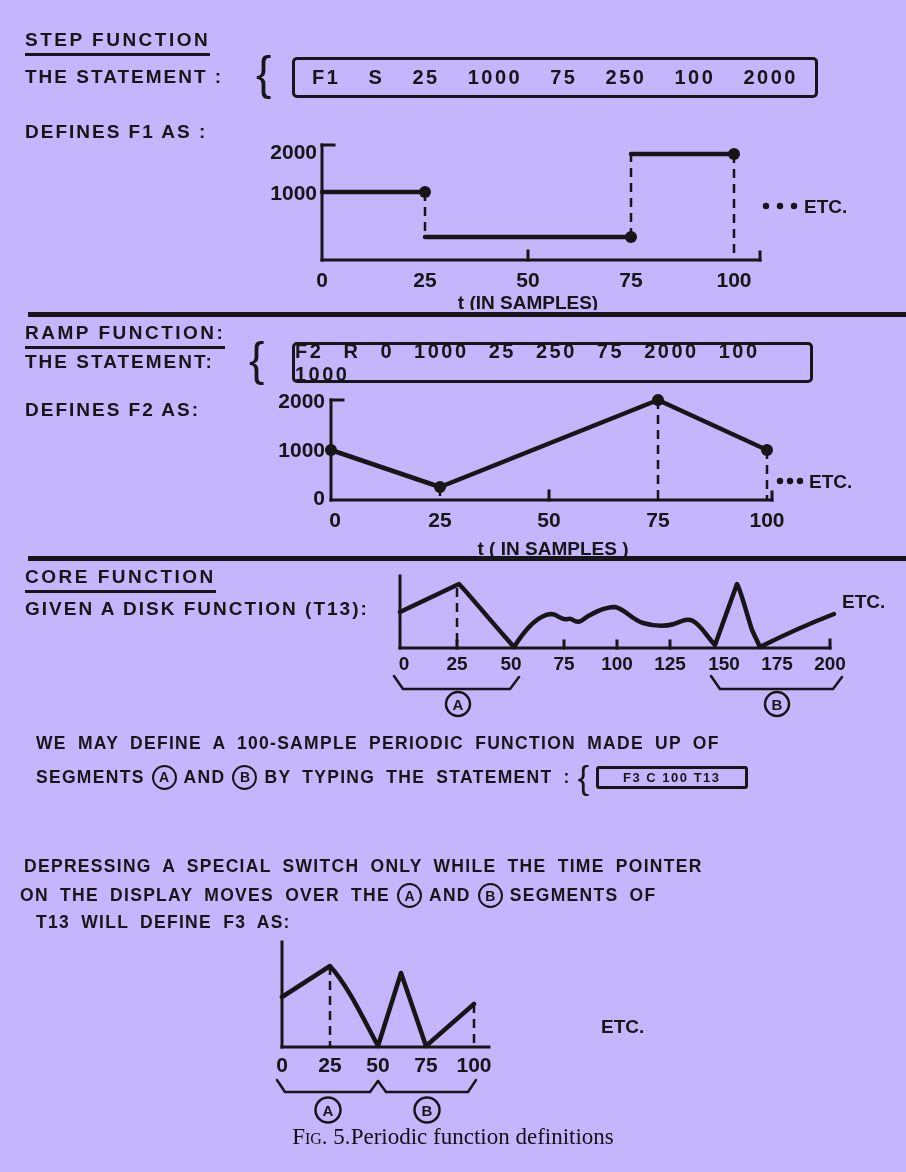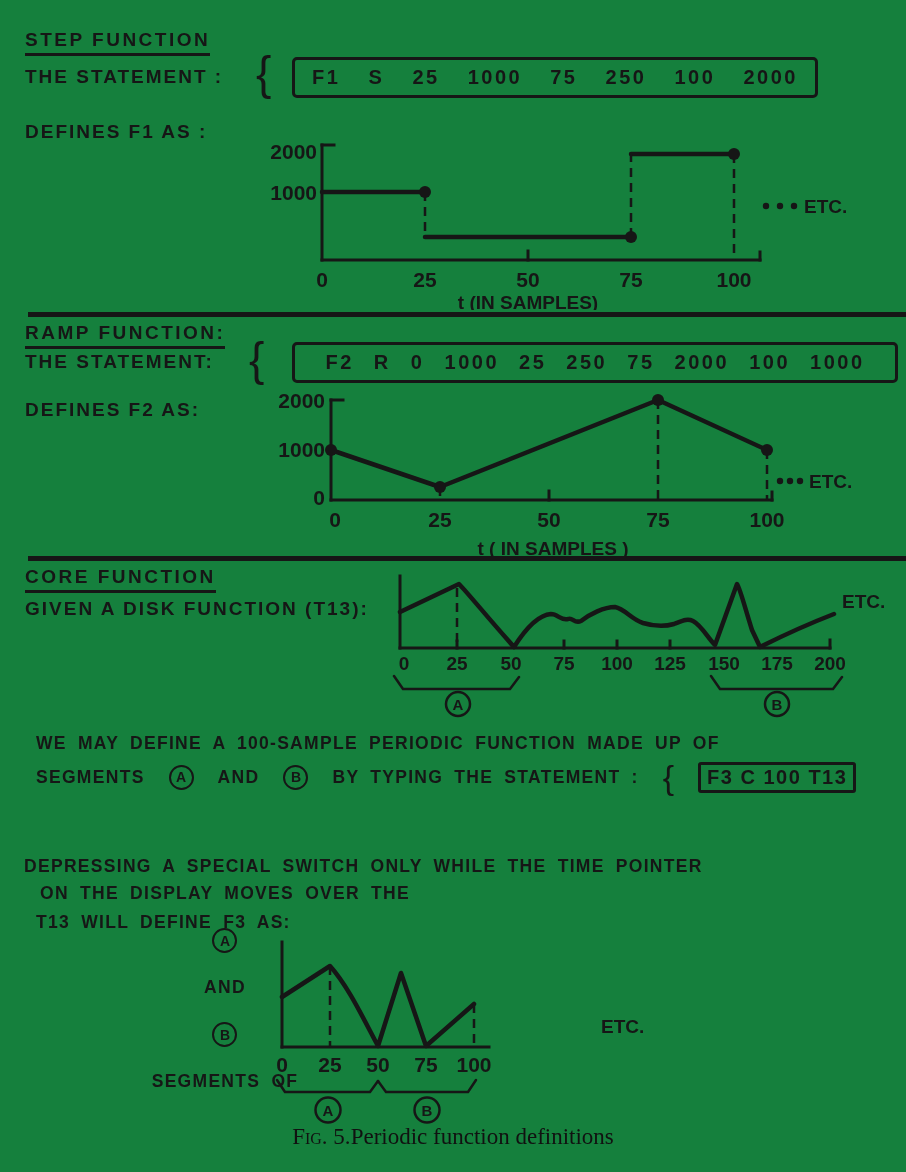--- a/index.html
+++ b/index.html
@@ -1,18 +1,18 @@
 <!DOCTYPE html>
 <html><head>
 <meta charset="utf-8">
 <style>
   * { margin:0; padding:0; box-sizing:border-box; }
   html,body { background:#ffffff; }
   .page {
-    position:relative; width:906px; height:1172px; background:#15803d;
+    position:relative; width:906px; height:1172px; background:#c4b5fd;
     font-family:"Liberation Sans", sans-serif; color:#161616; overflow:hidden;
   }
   .hand { font-weight:bold; color:#161616; }
   .abs { position:absolute; white-space:nowrap; }
   .heading {
     font-size:19px; letter-spacing:2.5px; display:inline-block;
     border-bottom:3px solid #161616; padding-bottom:2px;
   }
   .stmt-label { font-size:19px; letter-spacing:2px; }
   .big-brace { font-size:46px; font-weight:400; line-height:1; color:#161616; }
@@ -20,29 +20,29 @@
     position:absolute; border:3.5px solid #161616; border-radius:5px;
     display:flex; align-items:center; justify-content:center;
     font-weight:bold; font-size:20px; letter-spacing:2.5px;
   }
   .defines { font-size:19px; letter-spacing:2px; }
   .divider {
     position:absolute; left:28px; width:878px; height:5px;
     border-top:3px solid #161616; border-bottom:2px solid #161616;
   }
   .para { font-size:17.5px; letter-spacing:1.3px; word-spacing:5px; font-weight:bold; }
-  .para-row { display:flex; align-items:center; gap:24px; }
+  .para-row { display:flex; align-items:center; gap:7px; }
   .circ {
     display:inline-flex; width:25px; height:25px; border:2.5px solid #161616;
     border-radius:50%; align-items:center; justify-content:center;
     font-size:14px; font-weight:bold; flex:0 0 auto;
   }
   .inline-box {
-    border:3px solid #161616; border-radius:3px; padding:1px 6px;
-    font-size:20px; letter-spacing:1.5px; font-weight:bold;
+    border:3px solid #161616; border-radius:3px; padding:1px 24px;
+    font-size:13px; letter-spacing:1.5px; font-weight:bold;
   }
   .plot { position:absolute; }
   svg text {
     font-family:"Liberation Sans", sans-serif; font-weight:bold;
     fill:#161616; font-size:21px;
   }
   svg text.t19 { font-size:19px; }
   svg text.t15 { font-size:15px; }
   .ax   { stroke:#161616; stroke-width:3; stroke-linecap:square; }
   .curve{ stroke:#161616; stroke-width:4.5; fill:none; stroke-linecap:round; stroke-linejoin:round; }
@@ -101,21 +101,21 @@
   </svg>
 
   <div class="divider" style="top:312px;"></div>
 
   <div class="abs" style="left:25px; top:322px;">
     <span class="hand heading">RAMP FUNCTION:</span>
   </div>
 
   <div class="abs hand stmt-label" style="left:25px; top:351px;">THE STATEMENT:</div>
   <div class="abs big-brace" style="left:249px; top:336px;">{</div>
-  <div class="stmt-box" style="left:292px; top:342px; width:606px; height:41px; word-spacing:12px;">F2 R 0 1000 25 250 75 2000 100 1000</div>
+  <div class="stmt-box" style="left:292px; top:342px; width:521px; height:41px; word-spacing:12px;">F2 R 0 1000 25 250 75 2000 100 1000</div>
 
   <div class="abs hand defines" style="left:25px; top:399px;">DEFINES F2 AS:</div>
 
   <svg class="plot" style="left:253px; top:392px;" width="650" height="170" viewBox="0 0 650 170">
     <line class="ax" x1="78" y1="8" x2="78" y2="108"></line>
     <line class="ax" x1="78" y1="8" x2="90" y2="8"></line>
     <line class="ax" x1="78" y1="108" x2="519" y2="108"></line>
     <line class="ax" x1="519" y1="108" x2="519" y2="100"></line>
     <line class="ax" x1="296" y1="108" x2="296" y2="99"></line>
     <polyline class="curve" points="78,58 187,95 405,8 514,58"></polyline>
@@ -195,21 +195,21 @@
     <span class="hand para">SEGMENTS</span>
     <span class="circ">A</span>
     <span class="hand para">AND</span>
     <span class="circ">B</span>
     <span class="hand para">BY TYPING THE STATEMENT :</span>
     <span class="big-brace" style="font-size:34px;">{</span>
     <span class="inline-box">F3 C 100 T13</span>
   </div>
 
   <div class="abs hand para" style="left:24px; top:856px;">DEPRESSING A SPECIAL SWITCH ONLY WHILE THE TIME POINTER</div>
-  <div class="abs para-row" style="left:40px; top:883px;flex-direction:column;">
+  <div class="abs para-row" style="left:20px; top:883px;">
     <span class="hand para">ON THE DISPLAY MOVES OVER THE</span>
     <span class="circ">A</span>
     <span class="hand para">AND</span>
     <span class="circ">B</span>
     <span class="hand para">SEGMENTS OF</span>
   </div>
   <div class="abs hand para" style="left:36px; top:912px;">T13 WILL DEFINE F3 AS:</div>
 
   <svg class="plot" style="left:253px; top:930px;" width="420" height="200" viewBox="0 0 420 200">
     <line class="ax" x1="29" y1="12" x2="29" y2="117"></line>

